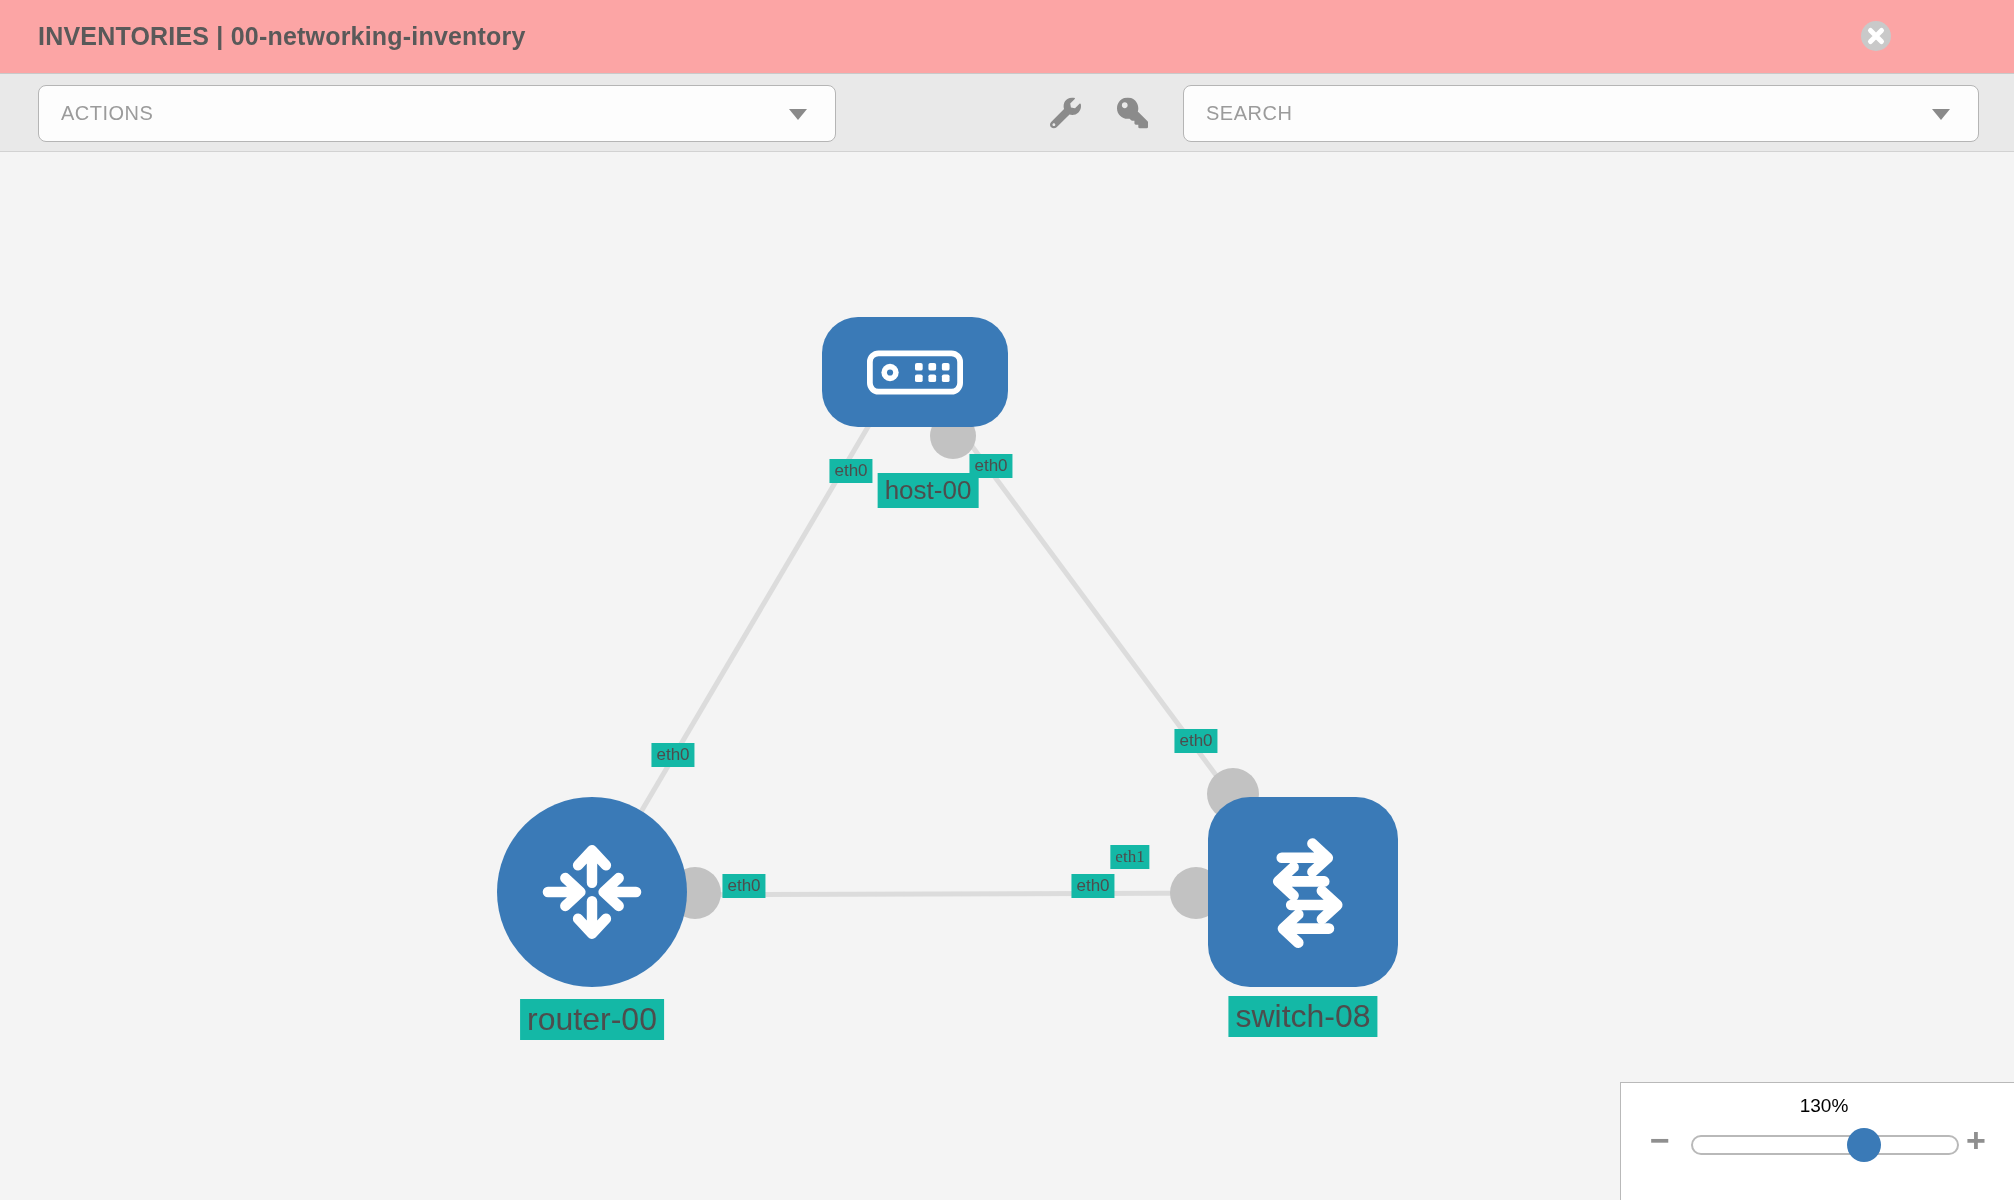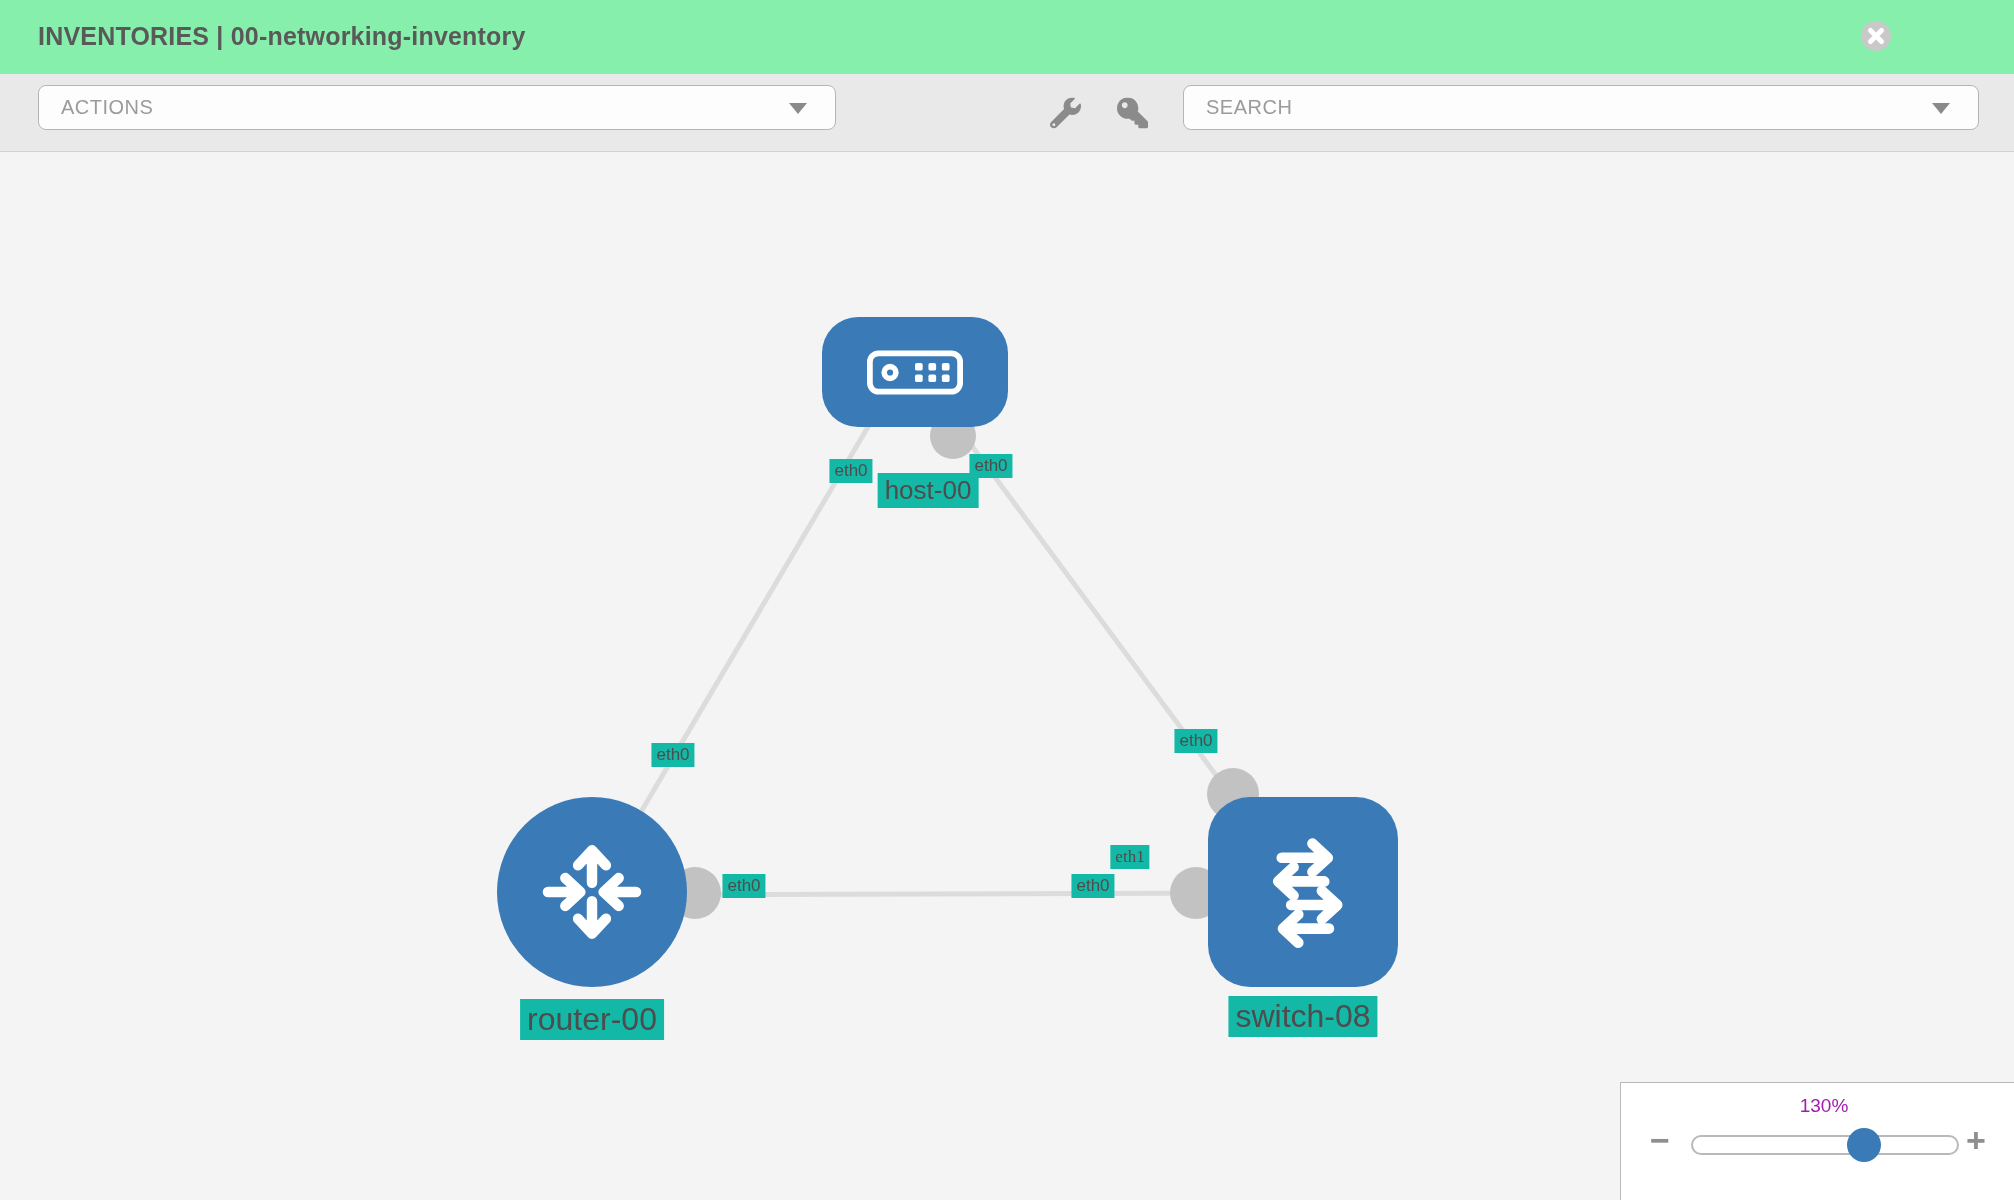--- a/index.html
+++ b/index.html
@@ -1,29 +1,29 @@
 <!DOCTYPE html>
 <html><head>
 <meta charset="utf-8">
 <style>
   * { margin:0; padding:0; box-sizing:border-box; }
   html,body { width:2014px; height:1200px; overflow:hidden;
     font-family:"Liberation Sans","DejaVu Sans",sans-serif; background:#f4f4f4; }
 
   
   .header { position:absolute; left:0; top:0; width:2014px; height:73px;
-    background:#86efac; }
+    background:#fca5a5; }
   .page-title { position:absolute; left:38px; top:0; height:73px; line-height:73px;
     font-size:25px; font-weight:700; color:#595959; letter-spacing:.2px; }
   .close-btn { position:absolute; right:122px; top:20px; width:32px; height:32px; cursor:pointer; }
 
   
   .toolbar { position:absolute; left:0; top:73px; width:2014px; height:79px;
     background:#e9e9e9; border-top:1px solid #c9c9c9; border-bottom:1px solid #d2d2d2; }
-  .select-box { position:absolute; top:11px; height:45px; background:#fdfdfd;
+  .select-box { position:absolute; top:11px; height:57px; background:#fdfdfd;
     border:1px solid #b5b5b5; border-radius:8px; display:flex; align-items:center; }
   .select-box .box-label { padding-left:22px; font-size:20px; color:#9b9b9b; letter-spacing:.5px; }
   .actions-box { left:38px; width:798px; }
   .search-box  { left:1183px; width:796px; }
   .caret { position:absolute; right:28px; top:50%; margin-top:-5px; width:0; height:0;
     border-left:9px solid transparent; border-right:9px solid transparent;
     border-top:11px solid #8a8a8a; }
   .tool-icon { position:absolute; top:50%; transform:translateY(-50%); }
   .wrench-pos { left:1050px; }
   .key-pos { left:1117px; transform:translateY(-50%) scaleX(-1); }
@@ -42,21 +42,21 @@
   .graph-label { position:absolute; transform:translateX(-50%); background:#14b8a6;
     color:#4d4d4d; white-space:nowrap; }
   .node-label { font-size:32px; padding:2px 7px; }
   .host-label { font-size:26px;margin-top:30px; }
   .if-label { font-size:17px; padding:2px 5px; }
 
   
   .zoom-panel { position:absolute; left:1620px; top:1082px; width:400px; height:124px;
     background:#ffffff; border:1px solid #b9b9b9; }
   .zoom-value { position:absolute; left:203px; top:12px; transform:translateX(-50%);
-    font-size:19px; color:#a21caf; }
+    font-size:19px; color:#000000; }
   .zoom-minus, .zoom-plus { position:absolute; top:40px; font-size:34px; font-weight:700;
     color:#8f8f8f; cursor:pointer; line-height:34px; }
   .zoom-minus { left:29px; }
   .zoom-plus { left:345px; }
   .zoom-track { position:absolute; left:70px; top:52px; width:268px; height:20px;
     background:#fff; border:2px solid #b9b9b9; border-radius:11px; cursor:pointer; }
   .zoom-thumb { position:absolute; left:226px; top:45px; width:34px; height:34px;
     border-radius:50%; background:#3a7ab7; cursor:grab; }
 </style>
 </head>

